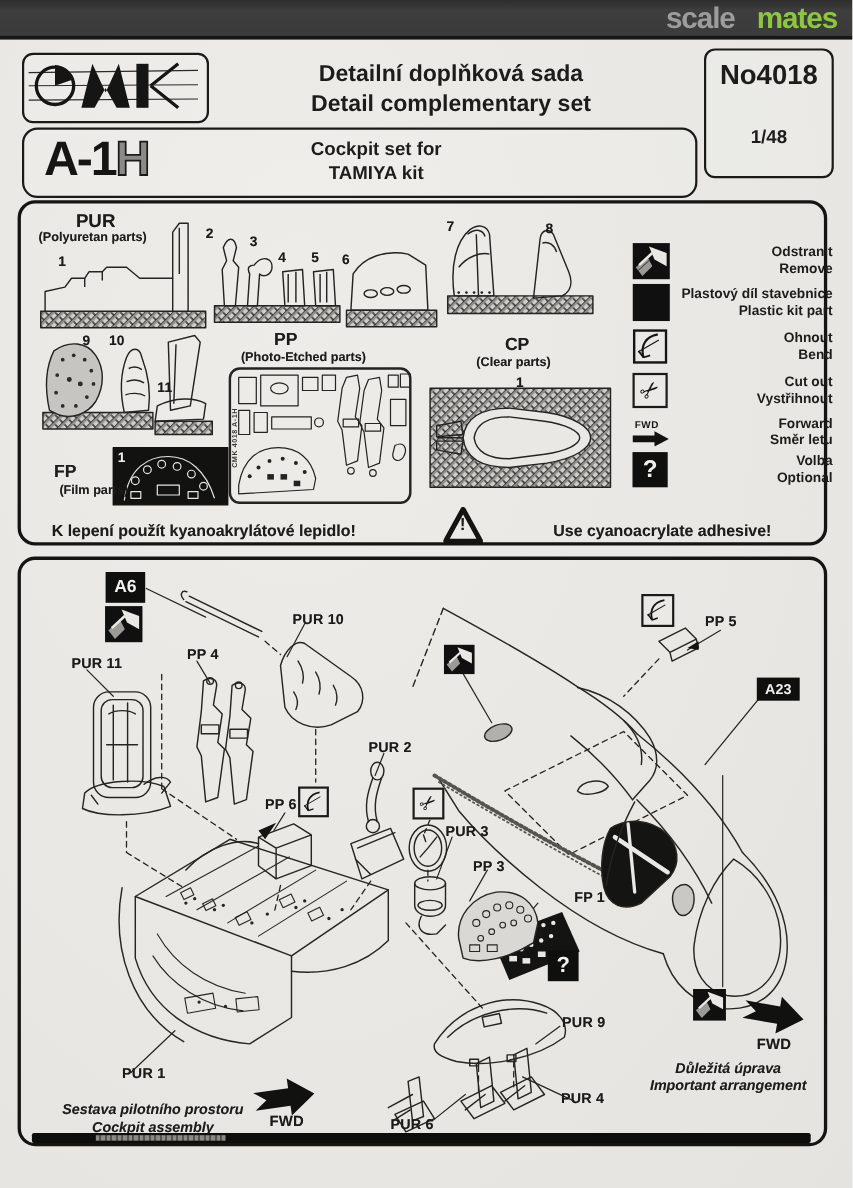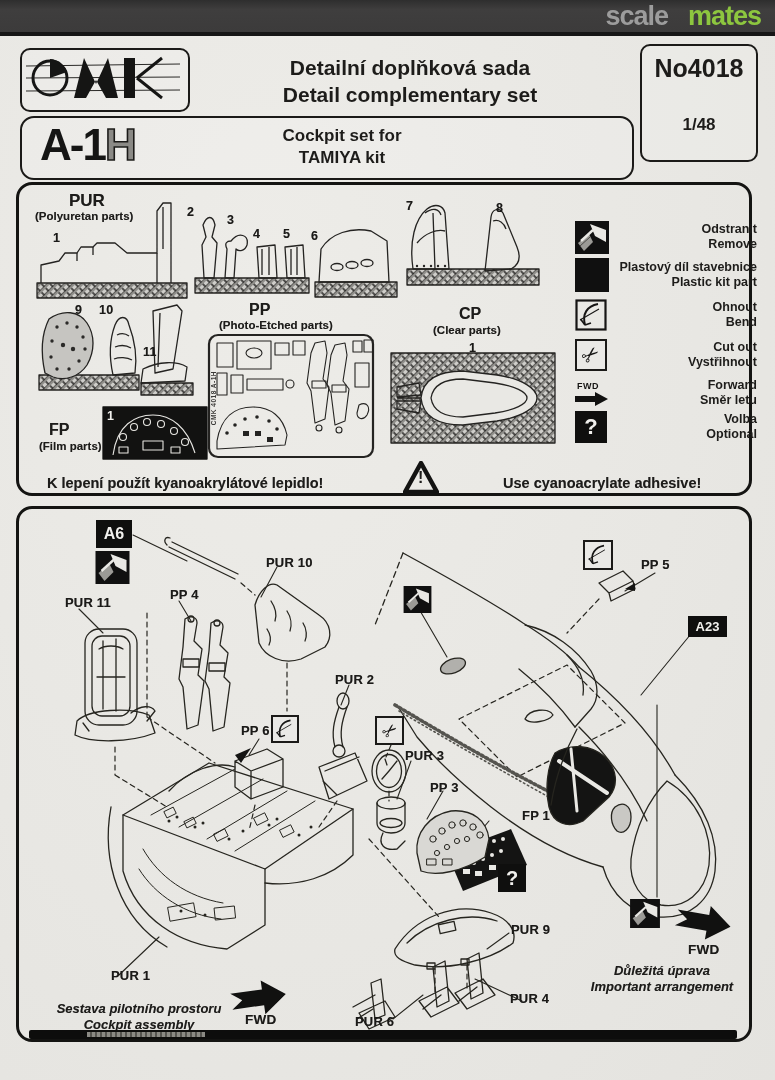--- a/index.html
+++ b/index.html
@@ -194,21 +194,21 @@
     <path d="M378,202 L400,198 L402,210 L378,212 Z M378,216 L402,216 L400,228 L378,224 Z M402,213 L378,213"></path>
   </svg>
 
   <span class="grp" style="left:50px;top:6px;font-size:17px;">PUR</span>
   <span class="grp" style="left:16px;top:25px;font-size:11.5px;">(Polyuretan parts)</span>
   <span class="grp" style="left:230px;top:116px;font-size:16px;">PP</span>
   <span class="grp" style="left:200px;top:134px;font-size:11.5px;">(Photo-Etched parts)</span>
   <span class="grp" style="left:440px;top:120px;font-size:16px;">CP</span>
   <span class="grp" style="left:414px;top:139px;font-size:11.5px;">(Clear parts)</span>
   <span class="grp" style="left:30px;top:236px;font-size:16px;">FP</span>
-  <span class="grp" style="left:4px;top:255px;font-size:11.5px;padding-left:16px;">(Film parts)</span>
+  <span class="grp" style="left:19px;top:255px;font-size:11.5px;padding-left:16px;">(Film parts)</span>
 
   <span class="co num" style="left:34px;top:46px;">1</span>
   <span class="co num" style="left:168px;top:20px;">2</span>
   <span class="co num" style="left:208px;top:28px;">3</span>
   <span class="co num" style="left:234px;top:42px;">4</span>
   <span class="co num" style="left:264px;top:42px;">5</span>
   <span class="co num" style="left:292px;top:44px;">6</span>
   <span class="co num" style="left:56px;top:118px;">9</span>
   <span class="co num" style="left:80px;top:118px;">10</span>
   <span class="co num" style="left:124px;top:160px;">11</span>

